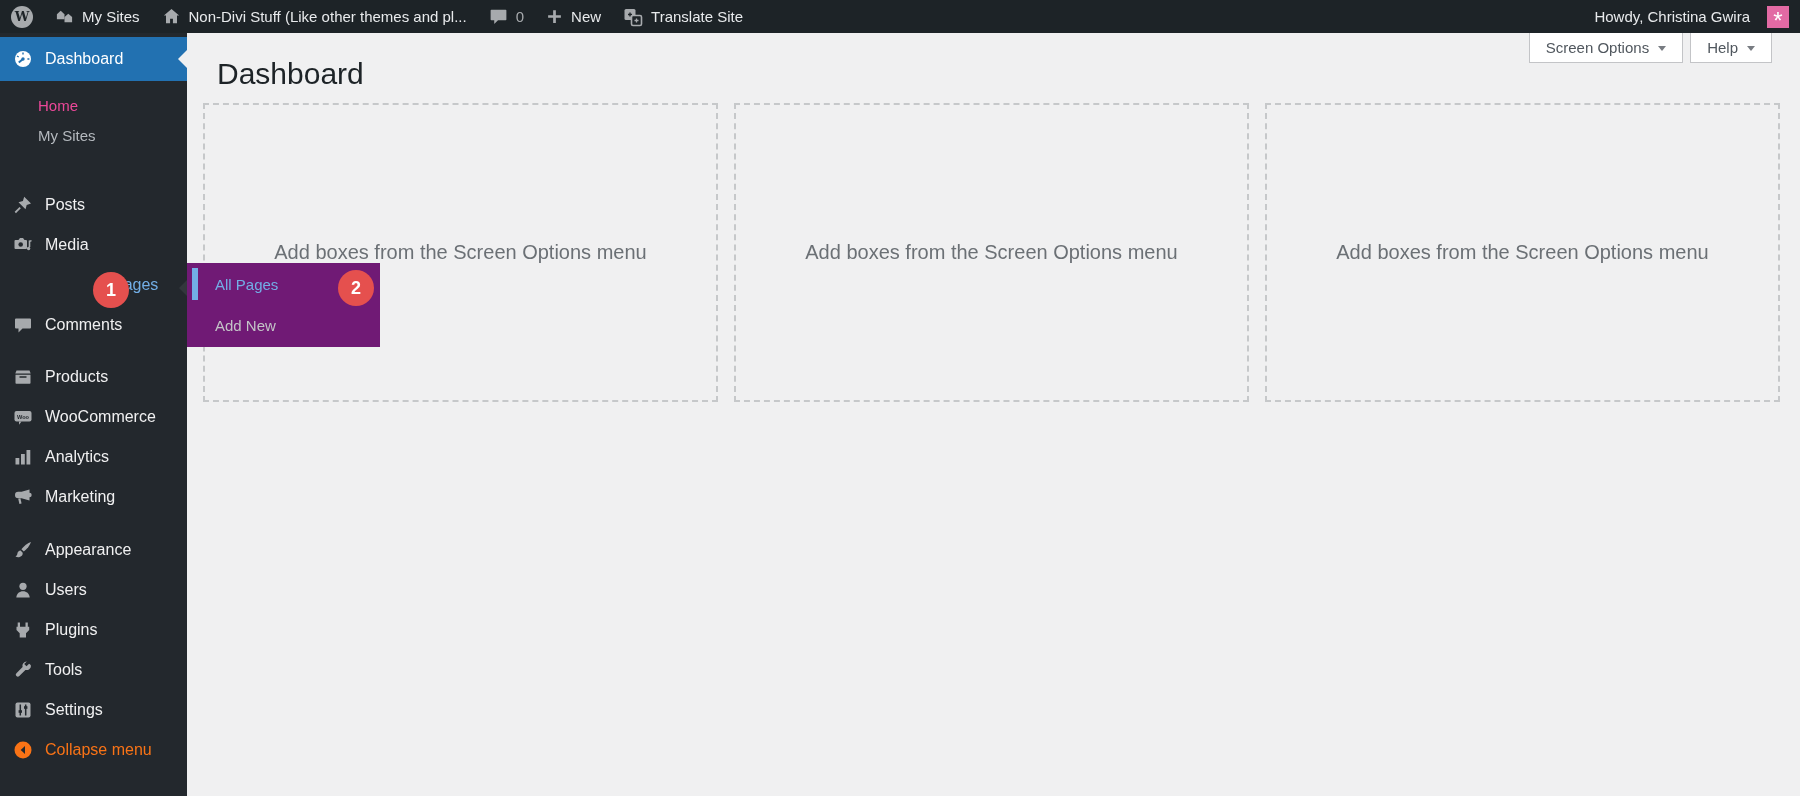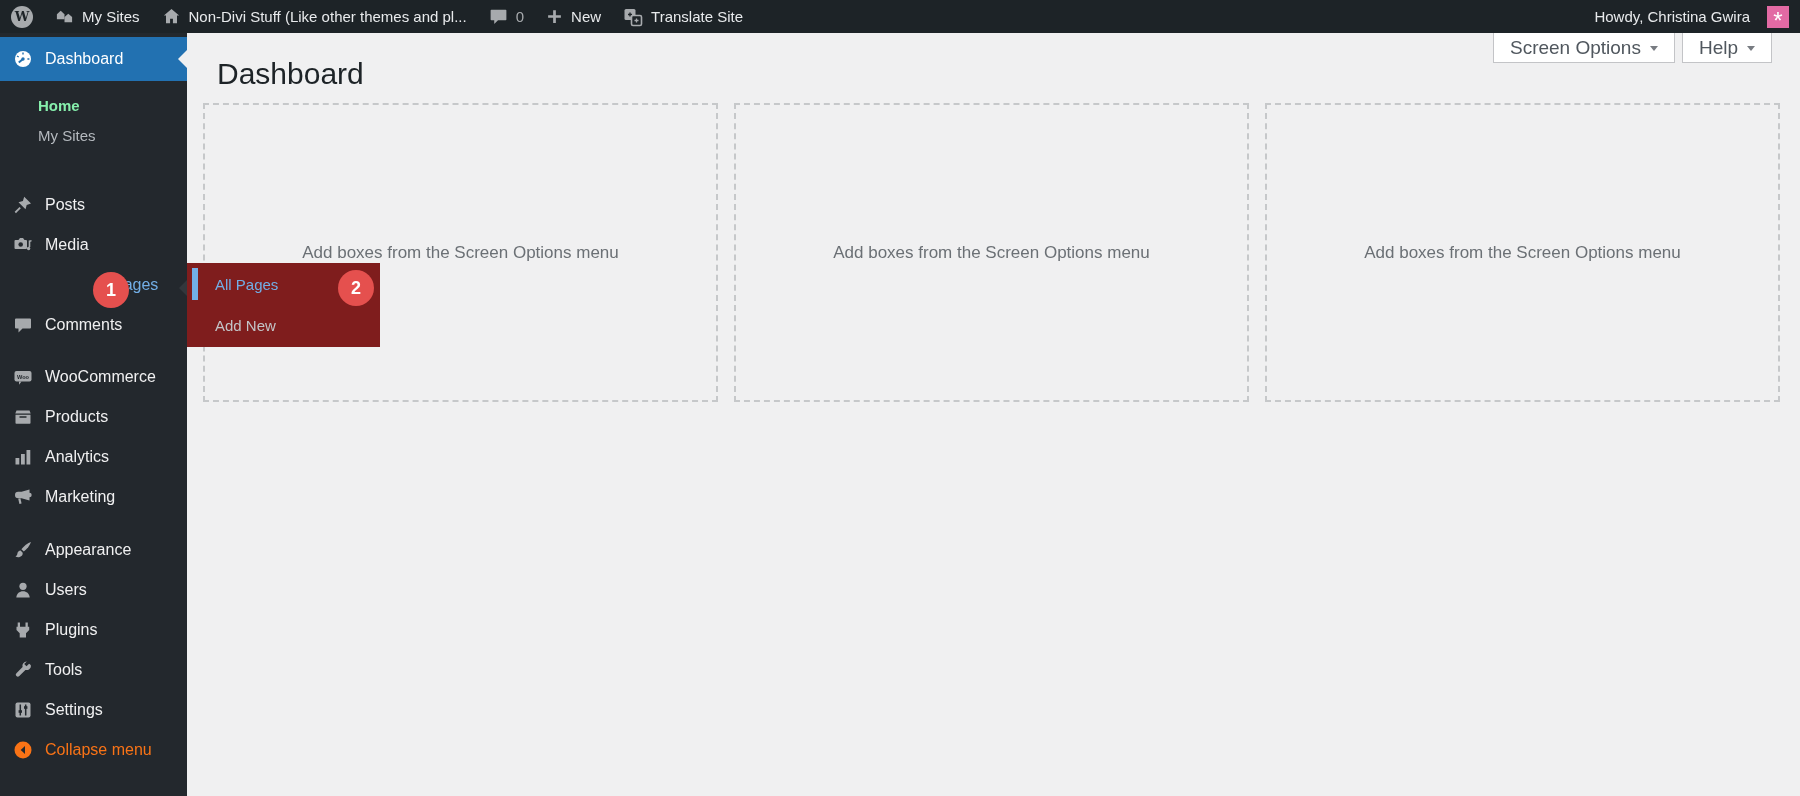--- a/index.html
+++ b/index.html
@@ -42,72 +42,72 @@
     margin-top:4px; height:44px; background:#2271b1; color:#fff;
     display:flex; align-items:center; position:relative; cursor:pointer;
   }
   .menu-dashboard .menu-icon { color:#fff; }
   .active-arrow {
     position:absolute; right:0; top:50%; margin-top:-9px;
     width:0; height:0; border:9px solid transparent; border-right-color:#f0f0f1;
   }
   .submenu { padding-top:10px; margin-bottom:34px; }
   .submenu-item { height:30px; line-height:30px; padding-left:38px; font-size:15px; color:#b4b9be; cursor:pointer; }
-  .submenu-item.current { color:#86efac; font-weight:bold; }
+  .submenu-item.current { color:#ec4899; font-weight:normal; }
 
   .menu-item { height:40px; display:flex; align-items:center; position:relative; cursor:pointer; color:#f0f0f1;text-align:center; }
   .menu-icon { width:20px; height:20px; margin:0 12px 0 13px; color:#a7aaad; flex:none; }
   .menu-item.highlight, .menu-item.highlight .menu-icon { color:#72aee6;padding-left:44px; }
   .menu-item.dim, .menu-item.dim .menu-icon { color:#f97316; }
   .group-sep { height:12px; }
   .group-sep2 { height:13px; }
 
   .badge {
     position:absolute; width:36px; height:36px; border-radius:50%;
     background:#e5504e; color:#fff; font-weight:bold; font-size:18px;
     display:flex; align-items:center; justify-content:center; z-index:200;
   }
   .badge-pages { left:93px; top:7px; }
   .badge-flyout { left:151px; top:7px; }
 
   
   .flyout {
     position:absolute; left:187px; top:263px; width:193px;
-    background:#7f1d1d; z-index:95; padding-bottom:2px;
+    background:#701a75; z-index:95; padding-bottom:2px;
   }
   .flyout:before {
     content:""; position:absolute; left:-14px; top:17px;
     border:8px solid transparent; border-right-color:#32373c; border-left-width:6px;
   }
   .flyout-item {
     height:40px; display:flex; align-items:center; padding-left:28px;
     color:#c3c4c7; font-size:15px; position:relative; cursor:pointer;
   }
   .flyout-item.current { height:42px; color:#72aee6; }
   .current-bar { position:absolute; left:5px; top:5px; bottom:5px; width:6px; background:#72aee6; }
 
   
   .content { position:absolute; left:187px; top:33px; width:1613px; height:763px; background:#f0f0f1; }
   .page-title { position:absolute; left:30px; top:24px; font-size:30px; font-weight:400; color:#1d2327; }
   .top-tabs { position:absolute; top:0; right:28px; display:flex; gap:7px; z-index:10; }
   .tab-btn {
     height:30px; background:#fff; border:1px solid #c3c4c7; border-top:none;
     display:flex; align-items:center; gap:9px; padding:0 16px;
-    font-size:19px; color:#50575e; cursor:pointer;
+    font-size:15px; color:#50575e; cursor:pointer;
   }
   .caret { width:0; height:0; border:4px solid transparent; border-top:5px solid #787c82; margin-top:5px; }
 
   .boxes {
     position:absolute; left:16px; top:70px; width:1577px; height:299px;
     display:flex; gap:16px;
   }
   .placeholder-box {
     flex:1; border:2px dashed #c6c8ca;
     display:flex; align-items:center; justify-content:center;
-    color:#6b7075; font-size:17px;
+    color:#6b7075; font-size:20px;
   }
 </style>
 </head>
 <body>
 
 <div class="admin-bar">
   <div class="ab-item">
     <span class="wp-logo">W</span>
   </div>
   <div class="ab-item">
@@ -209,37 +209,37 @@
           <path d="M3 3.5h14a1 1 0 011 1v8a1 1 0 01-1 1H9.5l-4 4v-4H3a1 1 0 01-1-1v-8a1 1 0 011-1z"></path>
         </svg>
     </span>
     <span>Comments</span>
   </div>
 
   <div class="group-sep"></div>
 
   <div class="menu-item">
     <span class="menu-icon">
+      <svg width="20" height="20" viewBox="0 0 20 20" fill="currentColor">
+          <path d="M3.5 3.5h13l1.2 3H2.3l1.2-3z"></path>
+          <path d="M2.5 7.8h15v8.2a.8.8 0 01-.8.8H3.3a.8.8 0 01-.8-.8V7.8z"></path>
+          <path d="M6.5 10h7" stroke="#23282d" stroke-width="1.5"></path>
+        </svg>
+    </span>
+    <span>Products</span>
+  </div>
+  <div class="menu-item">
+    <span class="menu-icon">
       <svg width="20" height="20" viewBox="0 0 20 20">
           <rect x="1.5" y="4" width="17" height="10.5" rx="2" fill="currentColor"></rect>
           <path d="M8.5 14.5 6 17.7v-3.2z" fill="currentColor"></path>
           <text x="10" y="11.6" text-anchor="middle" font-size="5.6" font-weight="bold" fill="#23282d" font-family="sans-serif">Woo</text>
         </svg>
     </span>
     <span>WooCommerce</span>
-  </div>
-  <div class="menu-item">
-    <span class="menu-icon">
-      <svg width="20" height="20" viewBox="0 0 20 20" fill="currentColor">
-          <path d="M3.5 3.5h13l1.2 3H2.3l1.2-3z"></path>
-          <path d="M2.5 7.8h15v8.2a.8.8 0 01-.8.8H3.3a.8.8 0 01-.8-.8V7.8z"></path>
-          <path d="M6.5 10h7" stroke="#23282d" stroke-width="1.5"></path>
-        </svg>
-    </span>
-    <span>Products</span>
   </div>
   <div class="menu-item">
     <span class="menu-icon">
       <svg width="20" height="20" viewBox="0 0 20 20" fill="currentColor">
           <rect x="2.5" y="11" width="3.8" height="6.5"></rect>
           <rect x="8" y="7" width="3.8" height="10.5"></rect>
           <rect x="13.5" y="3" width="3.8" height="14.5"></rect>
         </svg>
     </span>
     <span>Analytics</span>

